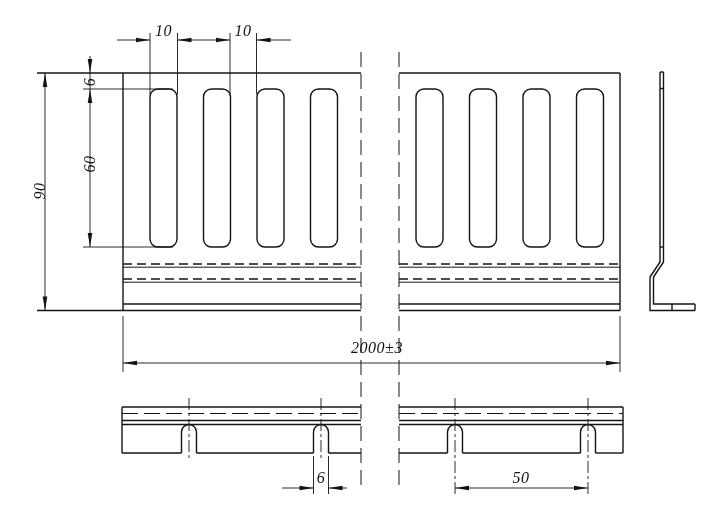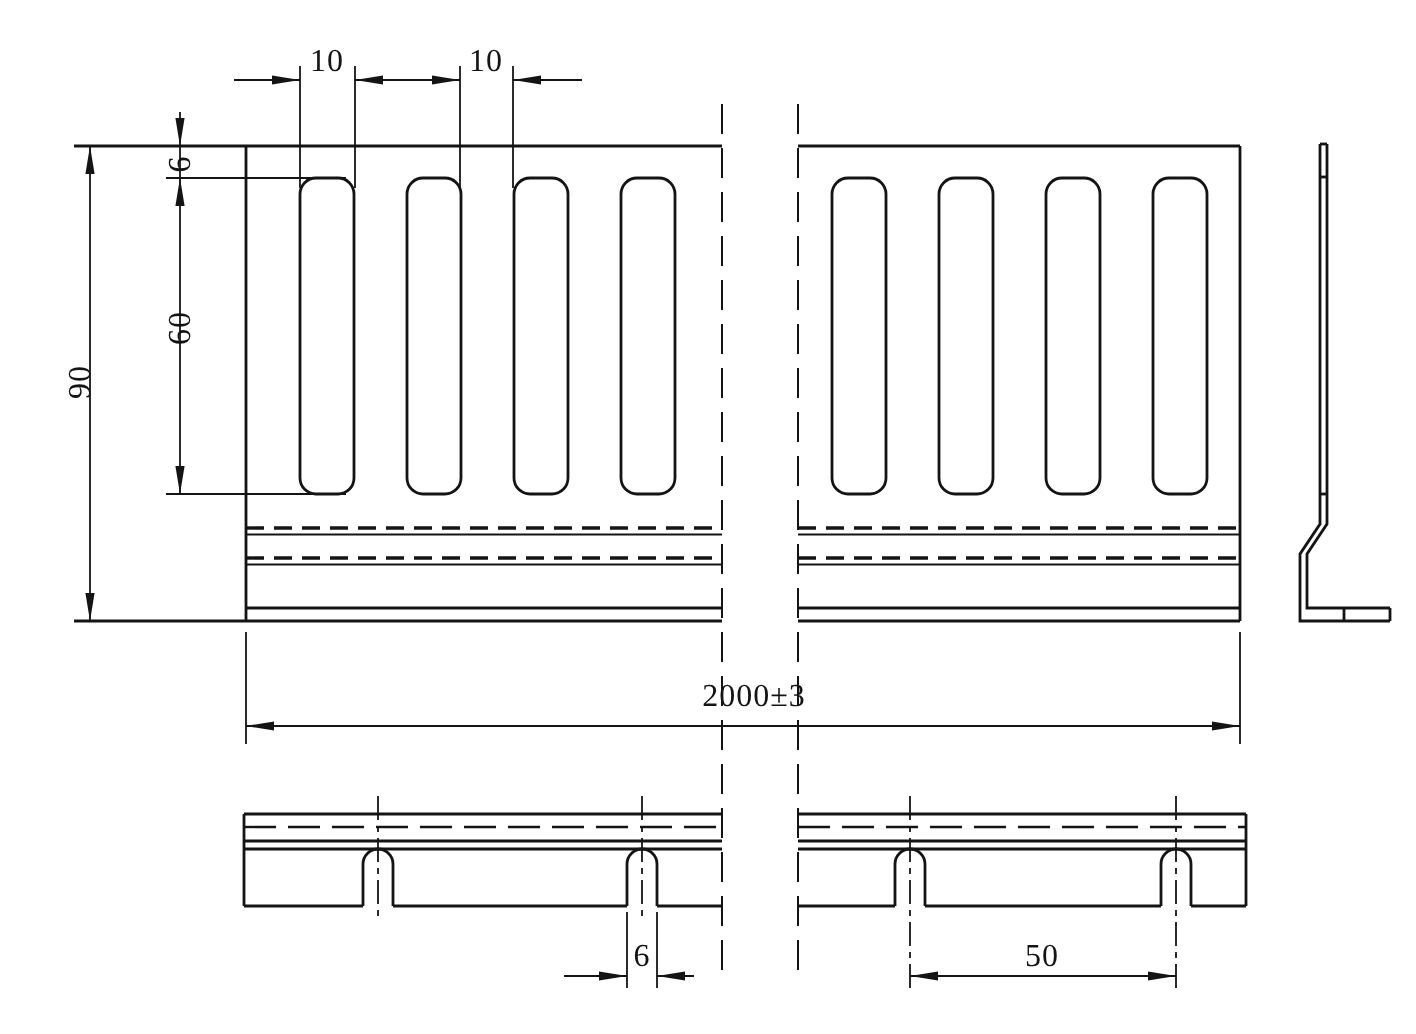--- a/index.html
+++ b/index.html
@@ -1,16 +1,16 @@
 <!DOCTYPE html>
 <html><head>
 <meta charset="utf-8">
 <style>
   html,body{margin:0;padding:0;background:#fff;}
-  .stage{width:708px;height:517px;position:relative;background:#fff;overflow:hidden;}
+  .stage{width:708px;height:517px;position:relative;background:#fff;overflow:hidden;font-style:italic;}
   svg{display:block;}
   text{font-family:"Liberation Serif","DejaVu Serif",serif;font-size:16px;}
   .dimtext{letter-spacing:0.5px;}
 </style>
 </head>
 <body>
 
 <div class="stage">
 <svg width="708" height="517" viewBox="0 0 708 517">
 

